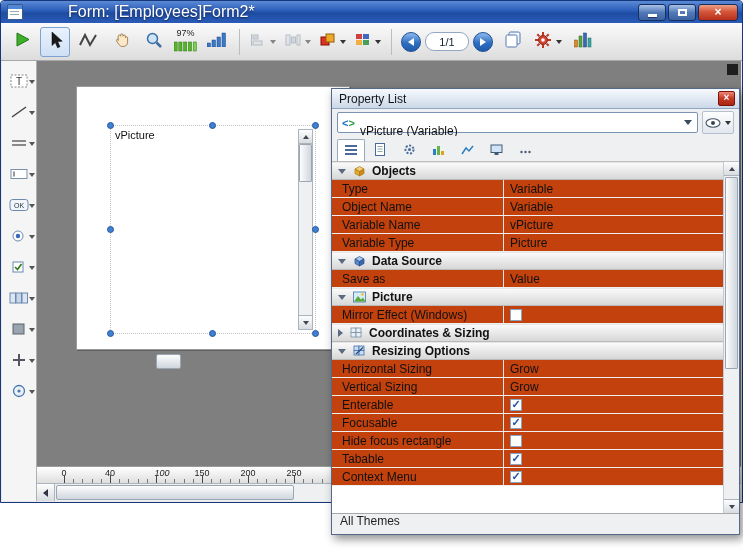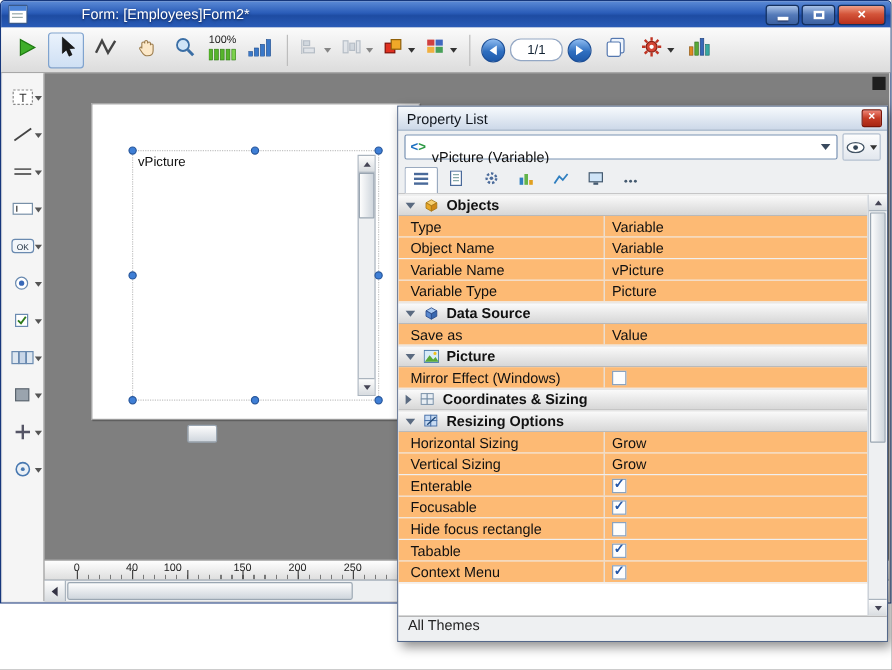--- a/index.html
+++ b/index.html
@@ -9,21 +9,21 @@
   
   #window{position:absolute;left:0;top:0;width:741px;height:501px;border:1px solid #16377c;
           border-radius:4px 4px 0 0;background:#e9e9e9;}
   .titlebar{height:22px;border-radius:3px 3px 0 0;display:flex;align-items:center;padding:0 4px;
             background:linear-gradient(#5b8ad6,#2a5cb8 45%,#1e4ca2 55%,#2a5cb8);}
   .win-icon{width:14px;height:14px;margin:0 5px 0 2px;background:#fff;border:1px solid #3a5a8a;
             border-radius:1px;position:relative;flex:0 0 auto;}
   .win-icon::before{content:"";position:absolute;left:0;top:0;right:0;height:4px;background:#4f86d8;}
   .win-icon::after{content:"";position:absolute;left:2px;top:6px;width:9px;height:1px;background:#9aa;
             box-shadow:0 3px 0 #9aa;}
-  .title{color:#fff;font-size:12px;text-shadow:0 1px 2px rgba(0,0,20,.6);flex:1;white-space:nowrap;padding-left:40px;}
+  .title{color:#fff;font-size:16px;text-shadow:0 1px 2px rgba(0,0,20,.6);flex:1;white-space:nowrap;padding-left:40px;}
   .winbtns{display:flex;gap:2px;}
   .wbtn{width:28px;height:17px;border:1px solid #14305e;border-radius:3px;display:flex;
         align-items:center;justify-content:center;box-sizing:border-box;}
   .wbtn.minb,.wbtn.maxb{background:linear-gradient(#a8c2e8,#5379b8 50%,#3d62a2);}
   .wbtn.closeb{background:linear-gradient(#f0a088,#d4553a 45%,#b8301c);color:#fff;font-size:12px;
         font-weight:bold;line-height:1;width:40px;}
   .glyph-min{width:9px;height:3px;background:#fff;margin-top:7px;box-shadow:0 1px 1px rgba(0,0,30,.5);}
   .glyph-max{width:9px;height:7px;border:2px solid #fff;box-sizing:border-box;}
 
   
@@ -110,21 +110,21 @@
          background:linear-gradient(#fdfdfd,#e2e7ee);display:flex;align-items:center;justify-content:center;gap:2px;}
 
   .ptabs{height:25px;display:flex;align-items:flex-end;padding:0 0 0 5px;gap:1px;background:#eef0f2;
          border-bottom:1px solid #bcbcbc;flex:0 0 auto;}
   .ptab{width:26px;height:21px;display:flex;align-items:center;justify-content:center;border:1px solid transparent;
         border-bottom:none;border-radius:2px 2px 0 0;}
   .ptab.sel{background:#fff;border-color:#9aaabf;}
 
   .pgrid-wrap{flex:1;display:flex;overflow:hidden;background:#fff;}
   .pgrid{flex:1;overflow:hidden;}
-  .prow{display:flex;align-items:center;height:18px;box-sizing:border-box;background:#fdba74;
+  .prow{display:flex;align-items:center;height:18px;box-sizing:border-box;background:#c2410c;
         border-bottom:1px solid #efefef;font-size:12px;color:#111;}
   .plabel{width:172px;flex:0 0 auto;align-self:stretch;display:flex;align-items:center;
           padding-left:10px;box-sizing:border-box;border-right:1px solid #e6e6e6;white-space:nowrap;overflow:hidden;}
   .pvalue{padding-left:6px;white-space:nowrap;}
   .phead{background:linear-gradient(#fafafa,#d7d7d7);border-top:1px solid #e6e6e6;border-bottom:1px solid #b9b9b9;
          font-weight:bold;padding-left:6px;gap:6px;}
   .tri{flex:0 0 auto;}
   .tri.down{width:0;height:0;border-left:4px solid transparent;border-right:4px solid transparent;border-top:5px solid #5a6a80;}
   .tri.right{width:0;height:0;border-top:4px solid transparent;border-bottom:4px solid transparent;border-left:5px solid #5a6a80;}
   .sicon{width:14px;height:13px;display:flex;align-items:center;justify-content:center;flex:0 0 auto;}
@@ -180,21 +180,21 @@
             <path d="M5.2 9.5 V5.2 c0-.7.5-1.2 1.2-1.2 s1.2.5 1.2 1.2 V4 c0-.7.5-1.2 1.2-1.2 S10 3.3 10 4 v1.2 c0-.7.5-1.2 1.2-1.2 s1.2.5 1.2 1.2 v1.6 c0-.6.5-1.1 1.1-1.1 .6 0 1.1.5 1.1 1.1 v4.4 c0 2.6-1.9 4.3-4.6 4.3 -2.3 0-3.5-.9-4.6-2.8 L3.6 10.1 c-.4-.7-.2-1.4.4-1.7 .5-.3 1-.1 1.2.3 z" fill="#fce8c8" stroke="#9a7a4a" stroke-width="0.9"></path>
           </svg></span>
       </div>
       <div class="tbtn">
         <span class="ticon"><svg width="18" height="18">
             <circle cx="7.5" cy="7.5" r="5" fill="#cfe4f7" stroke="#3a6ea5" stroke-width="1.5"></circle>
             <line x1="11.5" y1="11.5" x2="16" y2="16" stroke="#3a6ea5" stroke-width="2.5"></line>
           </svg></span>
       </div>
       <div class="zoomctl">
-        <span class="zlabel">100%</span>
+        <span class="zlabel">97%</span>
         <span class="zicon"><svg width="23" height="11">
             <rect x="0" y="1" width="3.2" height="9" fill="#56b42c" stroke="#2e7a12" stroke-width="0.5"></rect>
             <rect x="4.8" y="1" width="3.2" height="9" fill="#56b42c" stroke="#2e7a12" stroke-width="0.5"></rect>
             <rect x="9.6" y="1" width="3.2" height="9" fill="#56b42c" stroke="#2e7a12" stroke-width="0.5"></rect>
             <rect x="14.4" y="1" width="3.2" height="9" fill="#56b42c" stroke="#2e7a12" stroke-width="0.5"></rect>
             <rect x="19.2" y="1" width="3.2" height="9" fill="#7cd24c" stroke="#2e7a12" stroke-width="0.5"></rect>
           </svg></span>
       </div>
       <div class="tbtn">
         <span class="ticon"><svg width="20" height="15">
@@ -408,21 +408,21 @@
       </div>
 
       <div class="corner-dark"></div>
 
       <div class="ruler" id="ruler">
         <span class="minor"></span>
       <span class="rlab" style="left: 27px;">0</span>
           <span class="rtick" style="left: 27px;"></span>
           <span class="rlab" style="left: 73px;">40</span>
           <span class="rtick" style="left: 73px;"></span>
-          <span class="rlab" style="left: 107px;">100</span>
+          <span class="rlab" style="left: 125px; font-style: italic;">100</span>
           <span class="rtick" style="left: 119px;"></span>
           <span class="rlab" style="left: 165px;">150</span>
           <span class="rtick" style="left: 165px;"></span>
           <span class="rlab" style="left: 211px;">200</span>
           <span class="rtick" style="left: 211px;"></span>
           <span class="rlab" style="left: 257px; text-align: center;">250</span>
           <span class="rtick" style="left: 257px;"></span>
         </div>
 
       <div class="hscroll">

